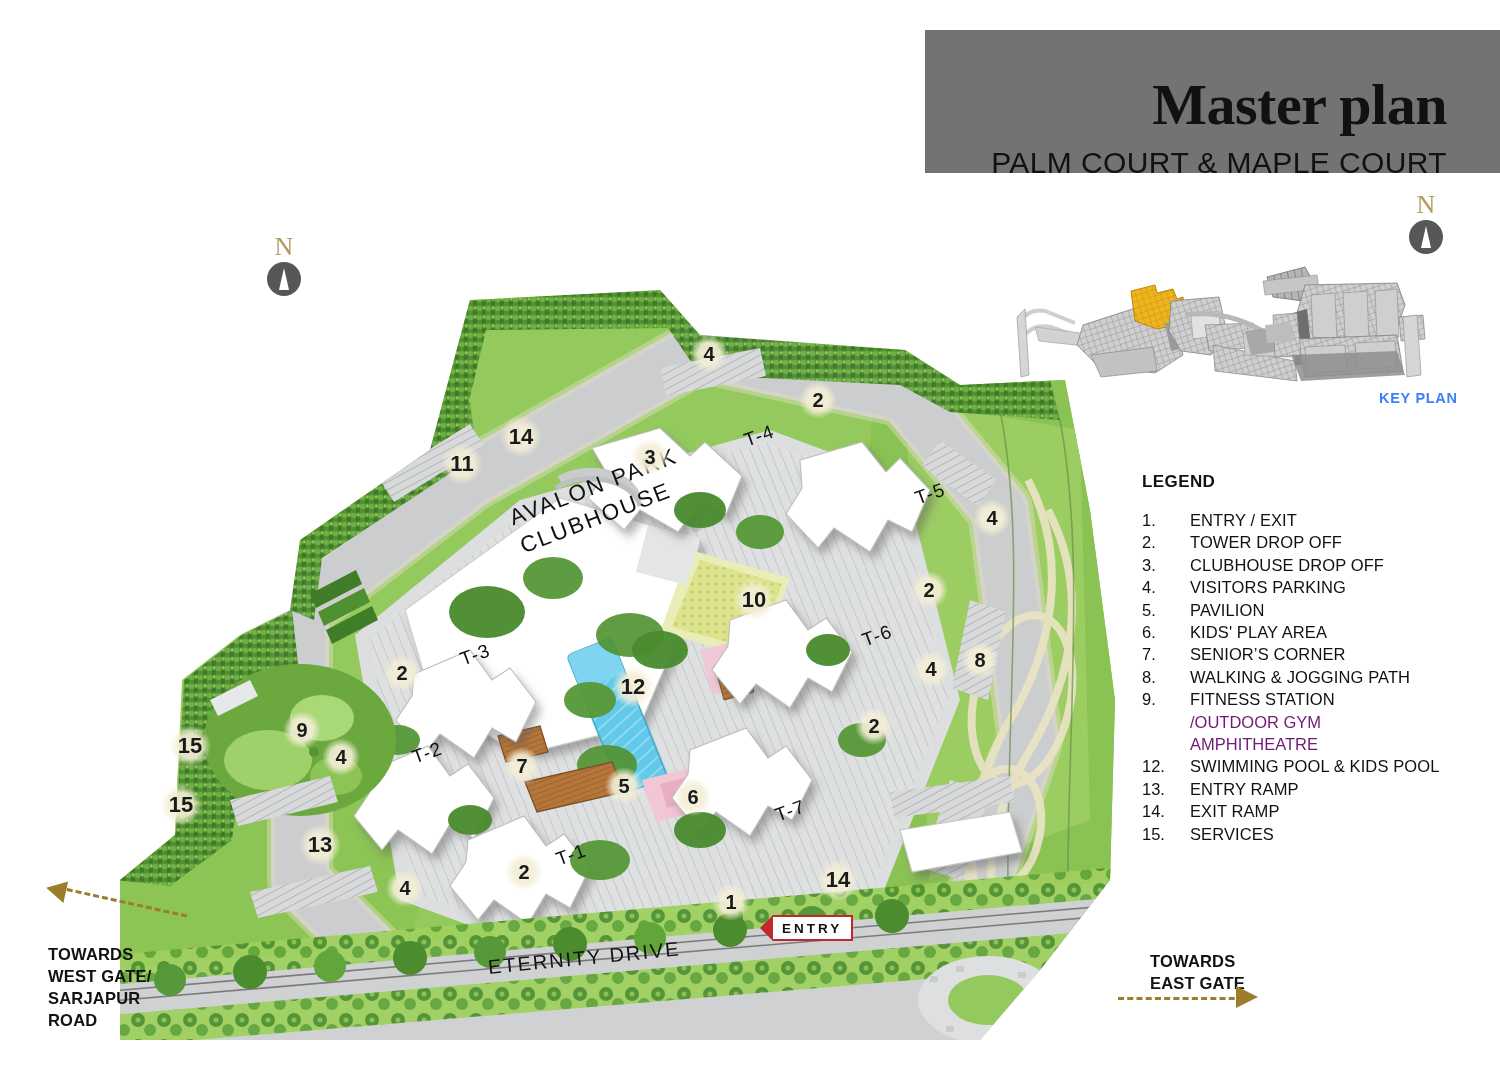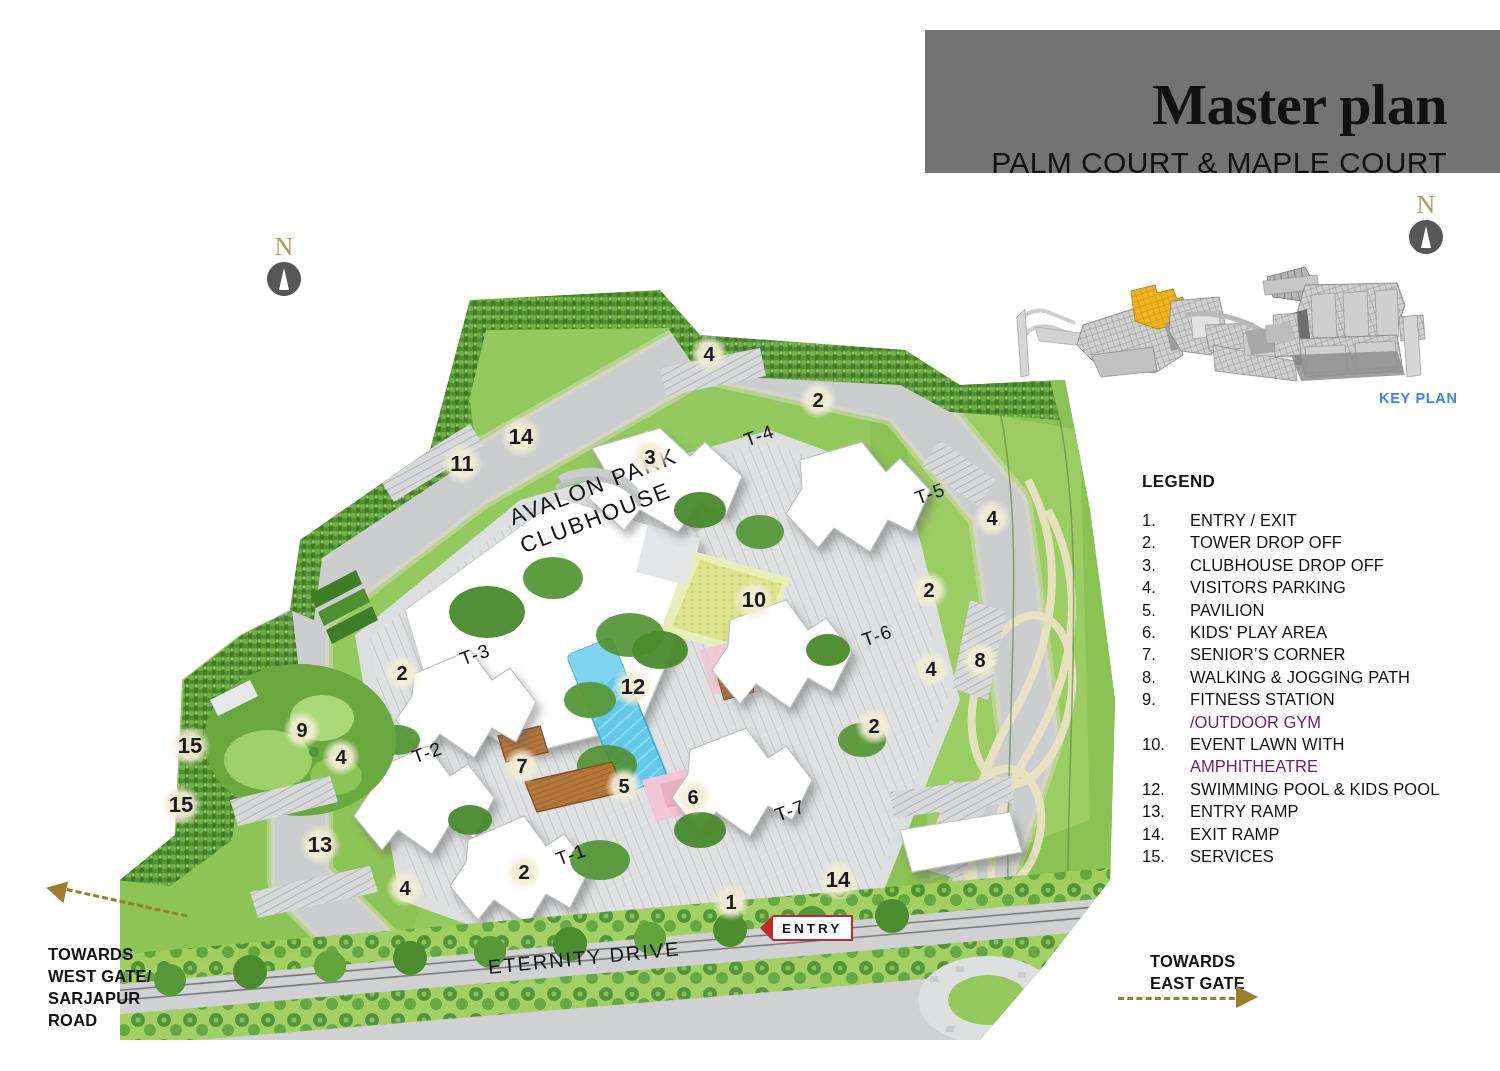--- a/index.html
+++ b/index.html
@@ -489,24 +489,20 @@
         </div>
         <div class="legend-row">
           <span class="legend-num">8.</span>
           <span class="legend-text">WALKING &amp; JOGGING PATH</span>
         </div>
         <div class="legend-row">
           <span class="legend-num">9.</span>
           <span class="legend-text">FITNESS STATION</span>
         </div>
         <div class="legend-cont">/OUTDOOR GYM</div>
-        <div class="legend-row">
-          <span class="legend-num">10.</span>
-          <span class="legend-text">EVENT LAWN WITH</span>
-        </div>
         <div class="legend-cont">AMPHITHEATRE</div>
         <div class="legend-row">
           <span class="legend-num">12.</span>
           <span class="legend-text">SWIMMING POOL &amp; KIDS POOL</span>
         </div>
         <div class="legend-row">
           <span class="legend-num">13.</span>
           <span class="legend-text">ENTRY RAMP</span>
         </div>
         <div class="legend-row">

